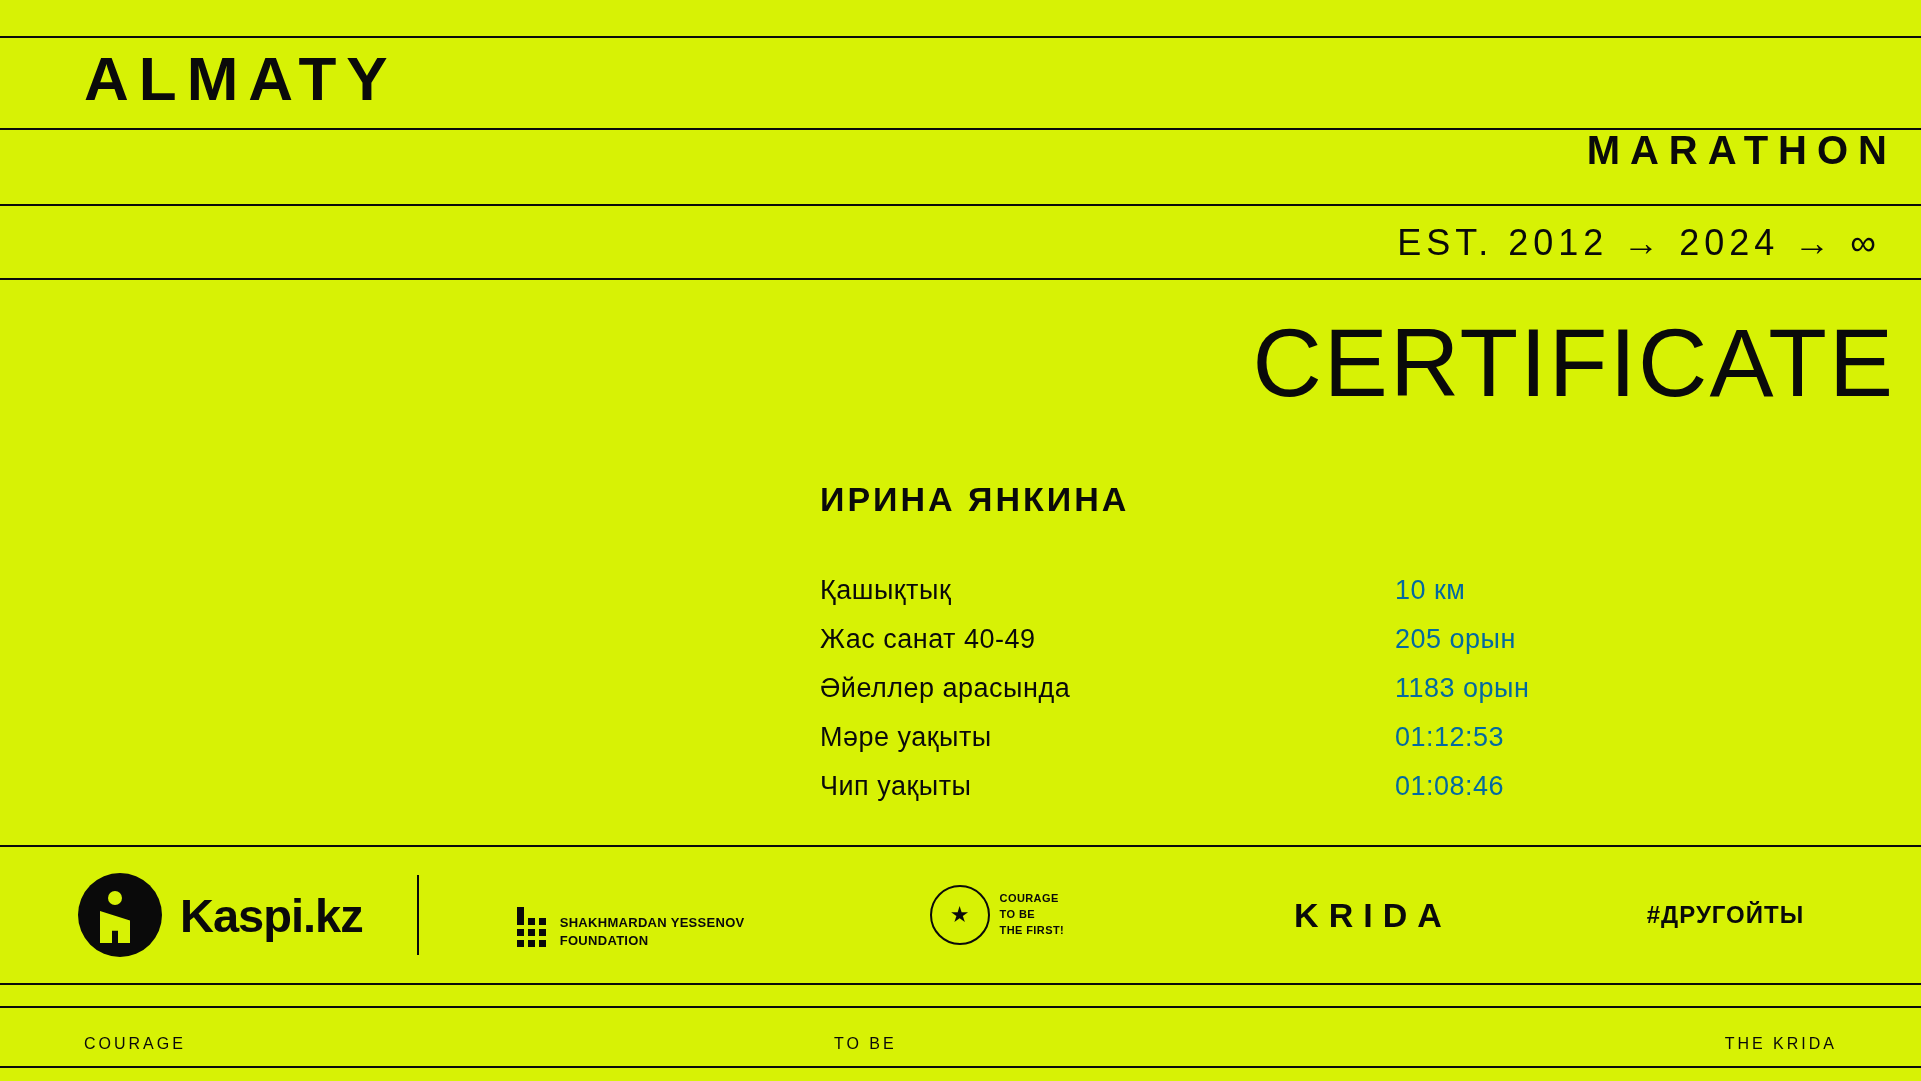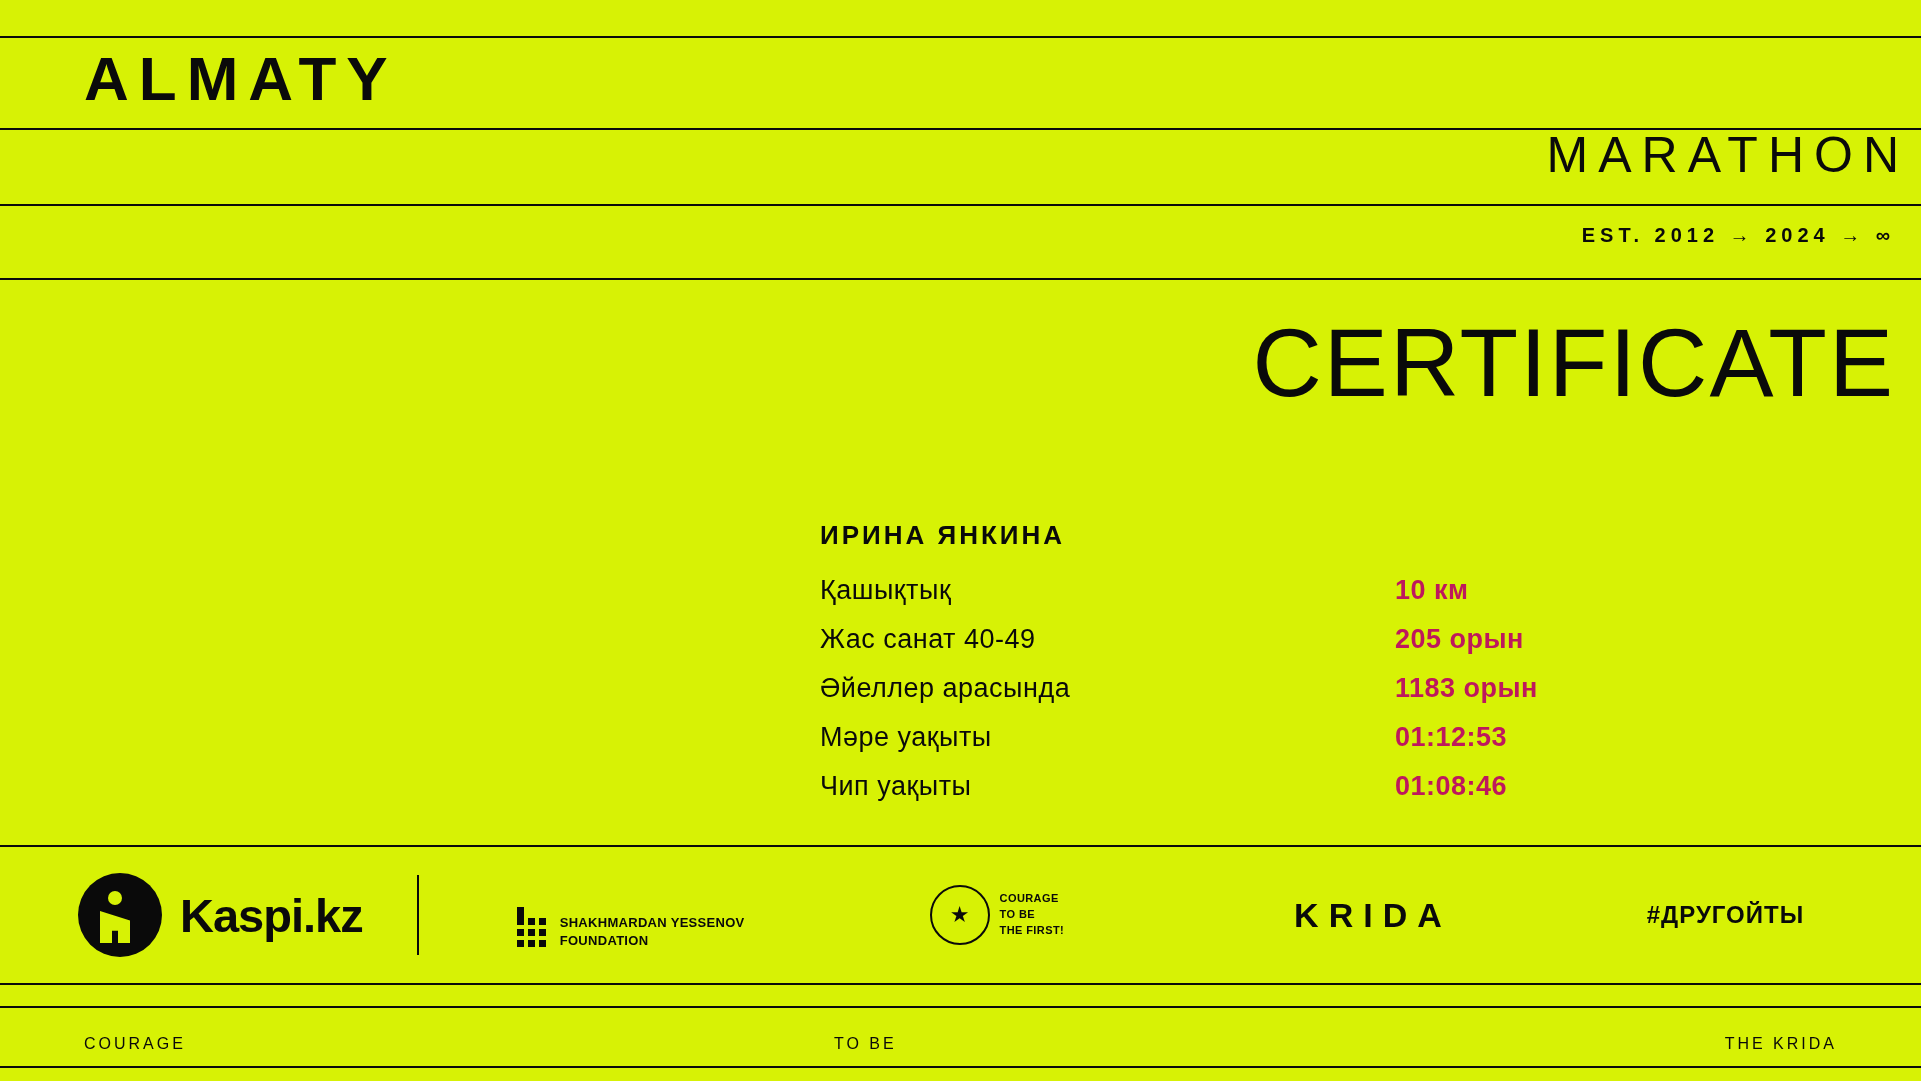--- a/index.html
+++ b/index.html
@@ -43,33 +43,33 @@
     left: 84px;
     font-size: 62px;
     font-weight: 700;
     letter-spacing: 10px;
     color: #0a0a0a;
     line-height: 1;
   }
   .masthead-marathon {
     position: absolute;
     top: 130px;
-    right: 12px;
-    font-size: 50px;
+    right: 24px;
+    font-size: 40px;
+    font-weight: 700;
+    letter-spacing: 10px;
+    color: #0a0a0a;
+    line-height: 1;
+  }
+  .masthead-est {
+    position: absolute;
+    top: 225px;
+    right: 40px;
+    font-size: 36px;
     font-weight: 400;
-    letter-spacing: 10px;
-    color: #0a0a0a;
-    line-height: 1;
-  }
-  .masthead-est {
-    position: absolute;
-    top: 225px;
-    right: 26px;
-    font-size: 20px;
-    font-weight: 700;
     letter-spacing: 5px;
     color: #0a0a0a;
     line-height: 1;
   }
 
   
   .cert-title {
     position: absolute;
     top: 315px;
     right: 26px;
@@ -79,26 +79,25 @@
     color: #0a0a0a;
     line-height: 1;
     text-align: center;
   }
 
   
   .participant-name {
     position: absolute;
     top: 482px;
     left: 820px;
-    font-size: 26px;
+    font-size: 34px;
     font-weight: 700;
     letter-spacing: 3px;
     color: #0a0a0a;
     line-height: 1;
-    margin-top: 40px;
   }
 
   
   .results {
     position: absolute;
     top: 575px;
     left: 820px;
     width: 820px;
   }
   .result-row {
@@ -108,22 +107,22 @@
   }
   .result-label {
     width: 575px;
     font-size: 27px;
     font-weight: 400;
     color: #0a0a0a;
     letter-spacing: 0.5px;
   }
   .result-value {
     font-size: 27px;
-    font-weight: 700;
-    color: #be185d;
+    font-weight: 400;
+    color: #0369a1;
     letter-spacing: 0.5px;
   }
 
   
   .sponsors {
     position: absolute;
     top: 847px;
     left: 0;
     width: 100%;
     height: 136px;

